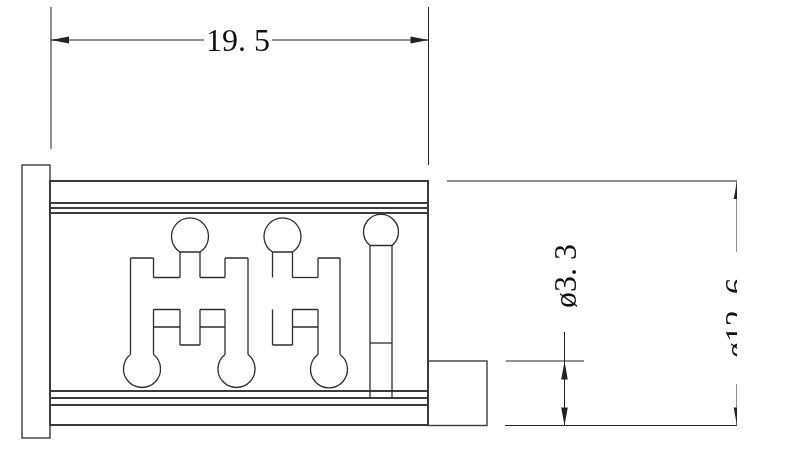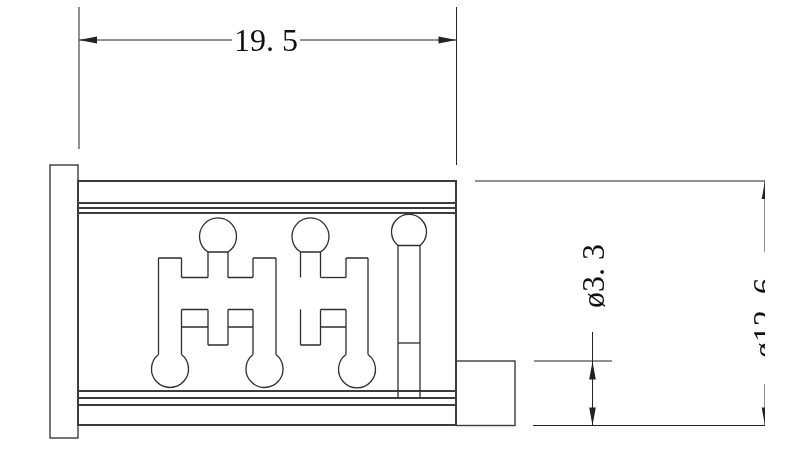--- a/index.html
+++ b/index.html
@@ -1,20 +1,20 @@
 <!DOCTYPE html>
 <html style="--bg: #ffffff; --line: #3c3c3c; --feature: #2e2e2e; --dim: #222222; --text: #111111;"><head>
 <meta charset="utf-8">
 <style>
   :root{
     --bg:#ffffff; --line:#3c3c3c; --feature:#2e2e2e; --dim:#222222; --text:#111111;
   }
   html,body{margin:0;padding:0;background:var(--bg);}
   .stage{position:relative;width:737px;height:469px;background:var(--bg);overflow:hidden;
-         font-family:"Liberation Serif","DejaVu Serif",serif;padding-left:28px;}
+         font-family:"Liberation Serif","DejaVu Serif",serif;}
   svg{display:block}
   .outline{fill:none;stroke:var(--line);stroke-width:2;}
   .thin-outline{fill:none;stroke:var(--line);stroke-width:1.4;}
   .feature{fill:none;stroke:var(--feature);stroke-width:1.3;}
   .dimline{fill:none;stroke:var(--dim);stroke-width:1;}
   .arrow{fill:var(--dim);stroke:none;}
   .dimtext{fill:var(--text);font-size:32px;font-family:"Liberation Serif","DejaVu Serif",serif;}
 </style>
 </head>
 <body>

